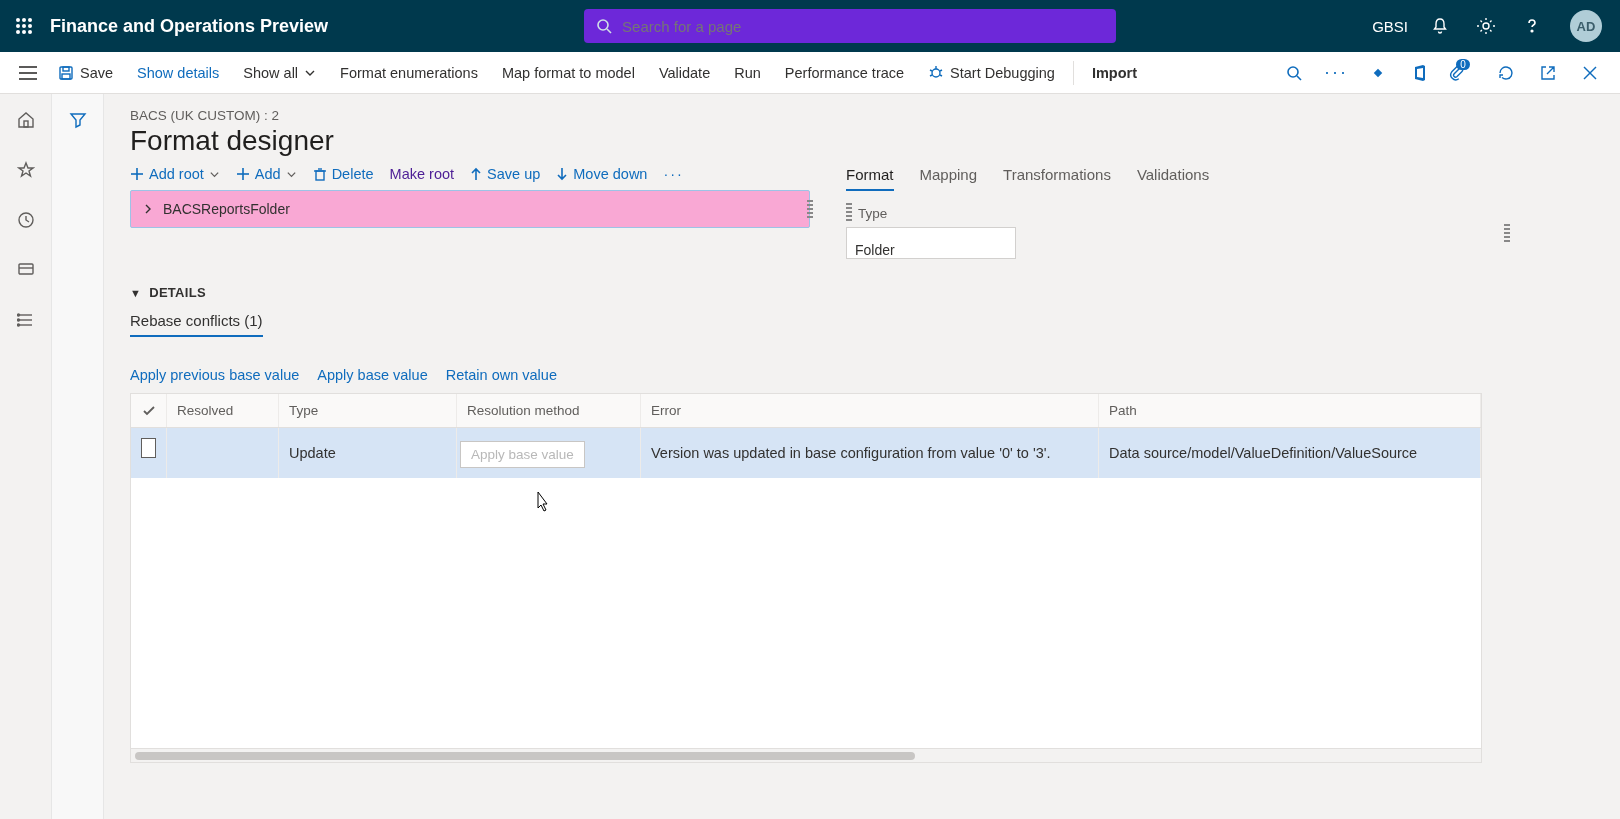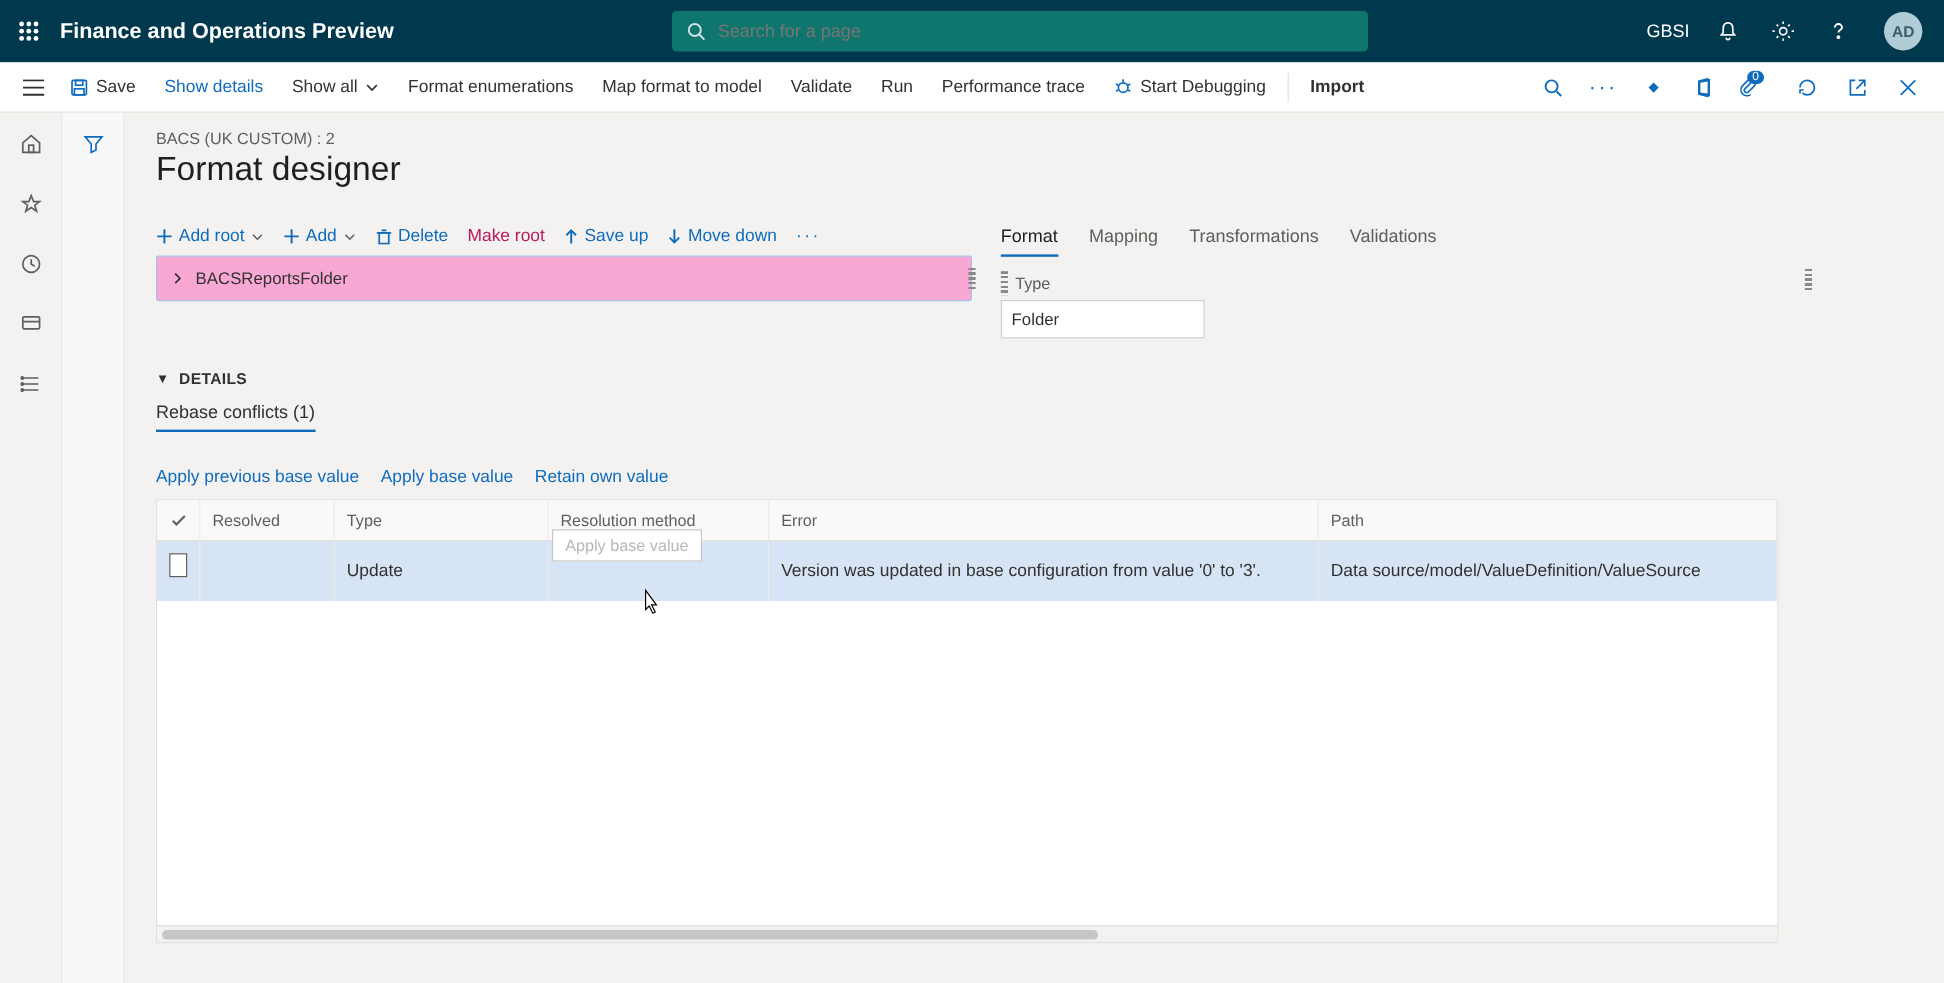--- a/index.html
+++ b/index.html
@@ -4,21 +4,21 @@
 <style>
   * { box-sizing: border-box; margin: 0; padding: 0; }
   body { font-family: "Segoe UI", Arial, sans-serif; font-size: 14px; color: #323130; background: #f3f2f1; overflow: hidden; width: 1620px; height: 819px; }
 
   
   .top-nav { background: #00394d; color: #fff; height: 52px; display: flex; align-items: center; padding: 6px 10px; }
   .waffle { width: 40px; display:flex; justify-content:center; align-items:center; }
   .waffle svg { fill:#fff; }
   .app-title { font-weight:600; font-size:18px; margin-left: 12px; flex: 0 0 auto; }
   .search-wrap { flex: 1; display:flex; justify-content:center; }
-  .search-box { background: #0f766e; border-radius:4px; width:580px; height:34px; display:flex; align-items:center; padding:0 12px; color:#d0e0e6; }
+  .search-box { background: #6d28d9; border-radius:4px; width:532px; height:34px; display:flex; align-items:center; padding:0 12px; color:#d0e0e6; }
   .search-box svg { margin-right:10px; flex-shrink:0; }
   .search-input { background:transparent; border:none; color:#fff; font-size:15px; outline:none; width:100%; }
   .top-right { display:flex; align-items:center; gap:18px; margin-right:8px; }
   .top-right span.entity { font-size:15px; }
   .icon-btn { display:flex; align-items:center; justify-content:center; width:28px; height:28px; }
   .avatar { width:32px; height:32px; border-radius:50%; background:#b0cdd7; color:#3b5e6b; display:flex; align-items:center; justify-content:center; font-size:13px; font-weight:600; margin-left:6px;}
 
   
   .action-bar { background:#fff; height:42px; border-bottom:1px solid #e1dfdd; display:flex; align-items:center; padding:0 10px; font-size:14.5px; color:#323130; }
   .hamburger { width:36px; display:flex; justify-content:center; }
@@ -33,40 +33,40 @@
   .left-rail .icon-btn { color:#605e5c; }
 
   
   .workspace { position:absolute; left:52px; top:94px; right:0; bottom:0; display:flex; }
   .filter-col { width:52px; border-right:1px solid #e6e6e6; background:#f8f8f8; padding-top:12px; display:flex; justify-content:center; }
   .content { flex:1; background:#f3f2f1; padding:14px 0 0 26px; position:relative; overflow:hidden; }
 
   .breadcrumb { color:#605e5c; font-size:13.5px; }
   .page-title { font-size:28px; font-weight:400; margin-top:2px; color:#201f1e; }
 
-  .body-row { display:flex; margin-top:26px; gap:24px; }
+  .body-row { display:flex; margin-top:3px; gap:36px; }
   .left-panel { width:680px; }
   .right-panel { flex:1; padding-right:106px; }
 
   
   .tool-row { display:flex; align-items:center; gap:16px; padding:6px 0 8px 0; font-size:14.5px;}
   .tool-link { color:#0f6cbd; display:flex; align-items:center; gap:5px; cursor:pointer;}
-  .tool-dis { color:#be185d; }
+  .tool-dis { color:#4c1d95; }
 
   
   .tree-node { background:#f9a8d4; border:1px solid #9dc3e6; border-radius:2px; height:38px; display:flex; align-items:center; padding:0 12px; gap:10px; position:relative;}
   .tree-grip { width:6px; height:20px; background:repeating-linear-gradient(#888 0 2px, transparent 2px 4px); position:absolute; right:-4px; top:9px;}
 
   
   .rtabs { display:flex; gap:26px; font-size:15px; padding-top:6px;}
   .rtab { color:#605e5c; padding-bottom:6px; cursor:pointer;}
   .rtab.active { color:#201f1e; border-bottom:2px solid #0f6cbd; }
   .grip-v { width:6px; height:20px; background:repeating-linear-gradient(#888 0 2px, transparent 2px 4px); margin-right:6px;}
   .prop-label { color:#605e5c; font-size:13.5px; margin-top:12px; display:flex; align-items:center;}
-  .prop-input { background:#fff; border:1px solid #d2d0ce; height:32px; width:170px; padding:0 8px; margin-top:4px; display:flex; align-items:center;}
+  .prop-input { background:#fff; border:1px solid #d2d0ce; height:32px; width:170px; padding:0 8px; margin-top:4px; display:flex; align-items:flex-end;}
   .right-grip { width:6px; height:20px; background:repeating-linear-gradient(#888 0 2px, transparent 2px 4px); position:absolute; right:110px; top:130px;}
 
   
   .details { margin-top:26px; }
   .det-head { display:flex; align-items:center; gap:8px; font-weight:600; font-size:13px; letter-spacing:.3px;}
   .det-head .caret { font-size:11px;}
   .det-tabs { margin-top:12px;}
   .det-tab { font-size:15px; padding-bottom:6px; border-bottom:2px solid #0f6cbd; display:inline-block;}
   .tooltip-fake { position:absolute; left:356px; top:347px; background:#fff; border:1px solid #c8c6c4; padding:5px 10px; font-size:13.5px; color:#b8b8b8; z-index:5;}
 

